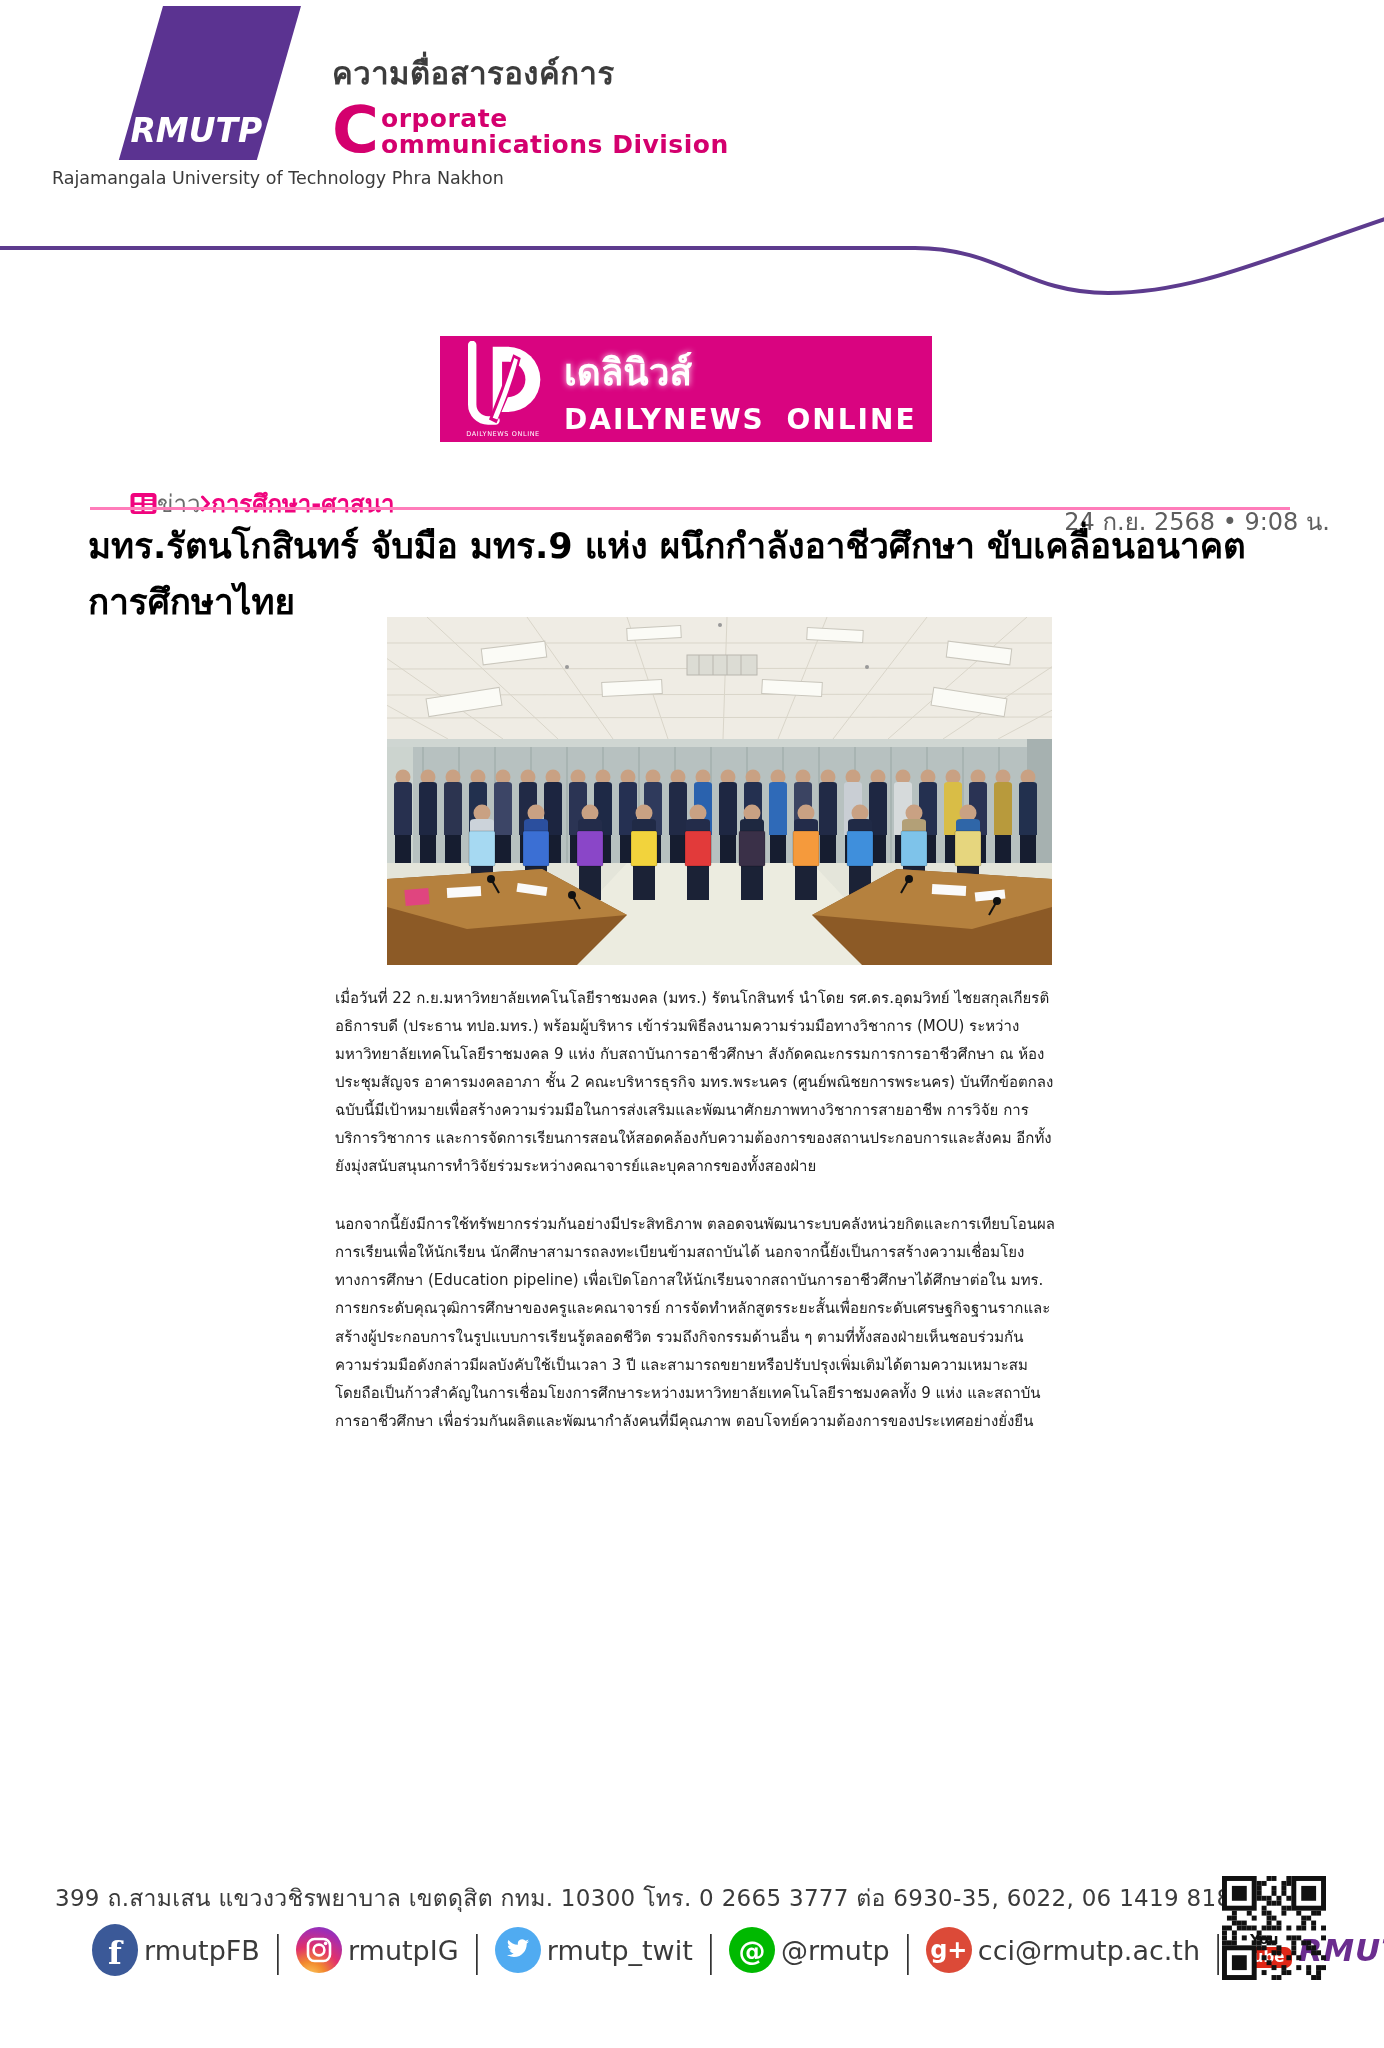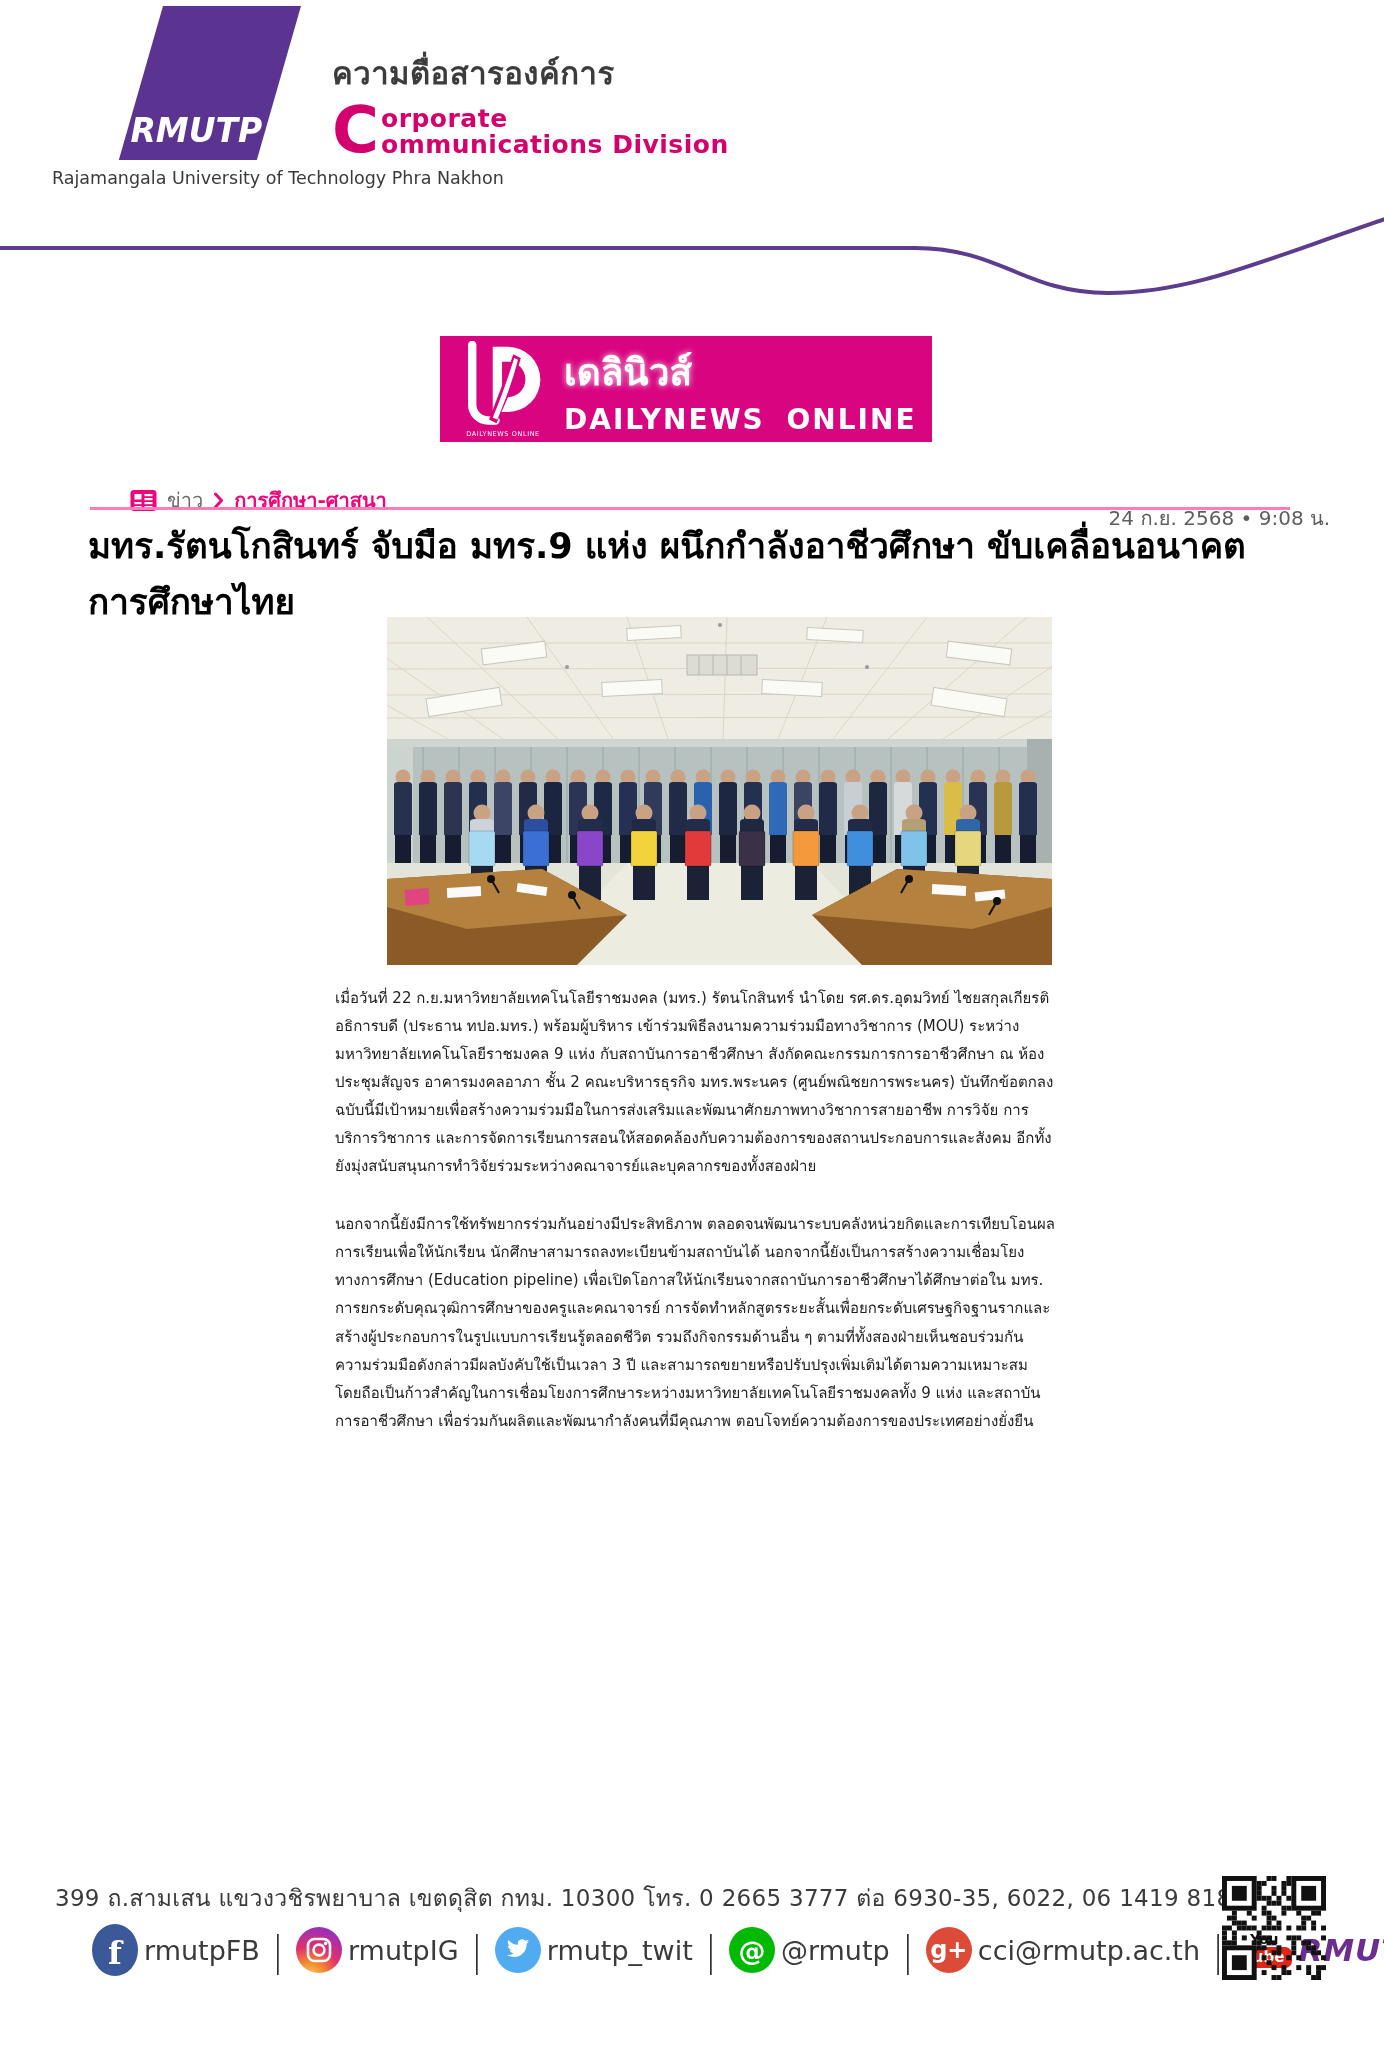--- a/index.html
+++ b/index.html
@@ -26,21 +26,21 @@
                background:#d90480;display:flex;align-items:center;}
   .dn-logo{width:106px;height:100px;margin-left:10px;display:flex;flex-direction:column;
            align-items:center;justify-content:center;}
   .dn-caption{color:#fff;font-size:6.5px;letter-spacing:.6px;margin-top:1px;white-space:nowrap;}
   .dn-text{margin-left:8px;color:#fff;}
   .dn-thai{font-size:37px;font-weight:bold;text-shadow:0 0 6px rgba(255,255,255,.85);}
   .dn-en{font-size:28px;font-weight:800;letter-spacing:2px;word-spacing:10px;margin-top:2px;}
 
   
   .meta-row{position:absolute;left:90px;top:466px;width:1200px;display:flex;
-            align-items:center;gap:10px;font-size:20px;padding-left:40px;}
+            align-items:center;font-size:24px;padding-left:40px;}
   .crumb{color:#6a6a6a;text-decoration:none;}
   .crumb.active{color:#f0047e;font-weight:600;}
   .date{margin-left:auto;color:#5e5e5e;margin-top:36px;}
   .pink-rule{position:absolute;left:90px;top:507px;width:1200px;height:3px;
              background:#ff7cba;border:none;margin:0;}
   .headline{position:absolute;left:88px;top:518px;width:1218px;margin:0;
             font-size:35px;line-height:1.6;color:#000000;font-weight:bold;}
   .photo{position:absolute;left:387px;top:617px;width:665px;height:348px;background:#dcdcd2;}
   .body-text{position:absolute;left:335px;top:984px;width:720px;font-size:15px;
              line-height:1.87;color:#212121;}

